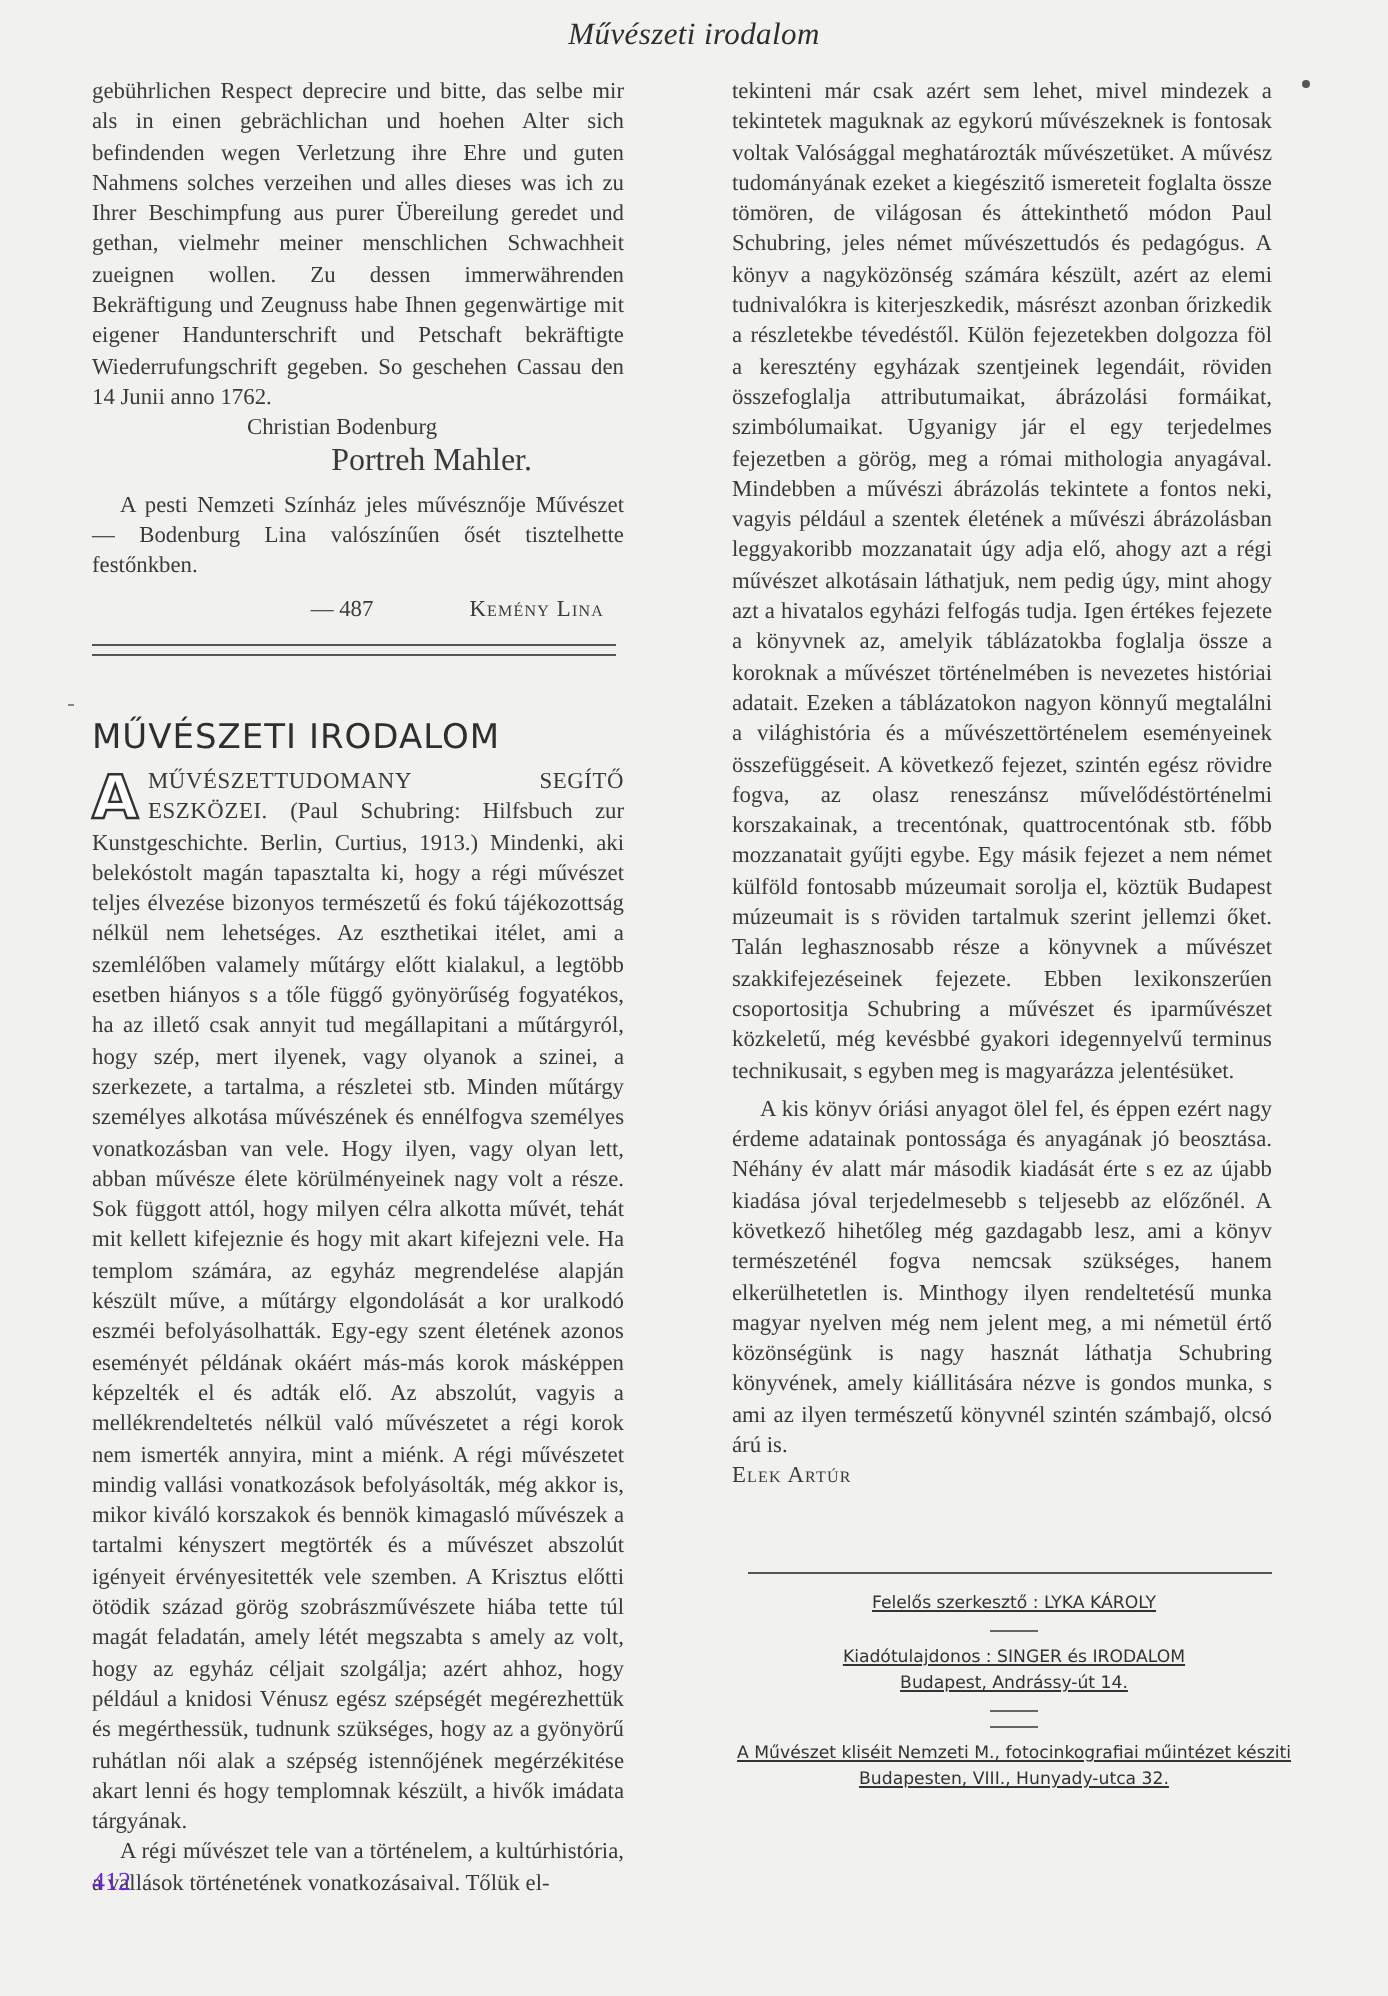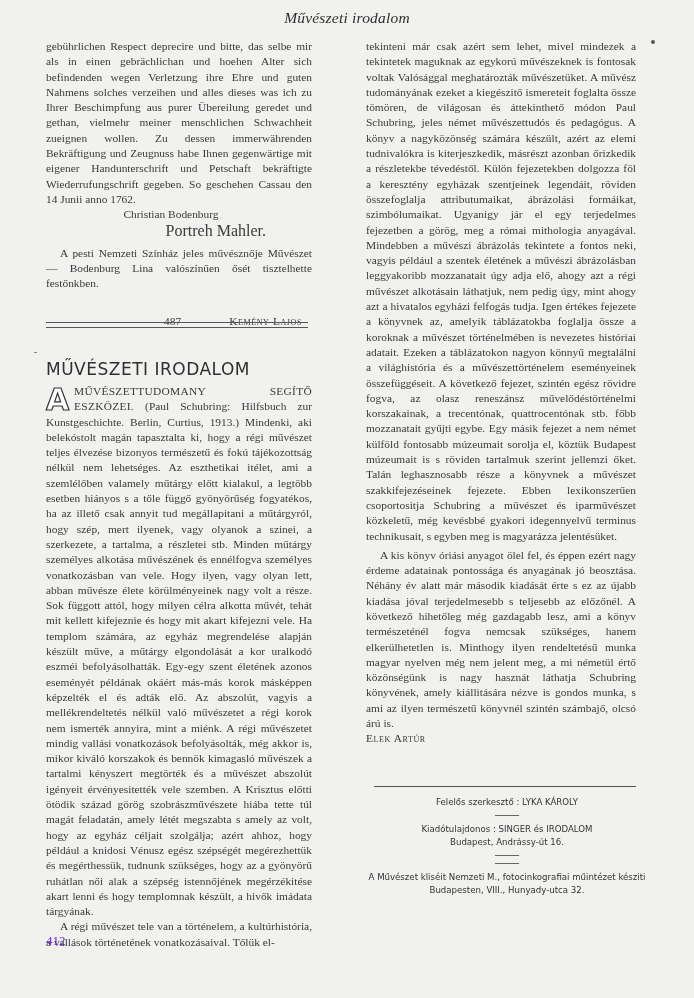--- a/index.html
+++ b/index.html
@@ -16,60 +16,60 @@
       color: #2e2e2e; letter-spacing: 0.2px;
     }
     .col { position: absolute; font-size: 11.4px; line-height: 15.3px; text-align: justify; }
     .col p { margin: 0; }
     .left { left: 46px; top: 39px; width: 266px; }
     .right { left: 366px; top: 39px; width: 270px; }
     .indent { text-indent: 14px; }
     .sig1 { text-align: center; padding-right: 16px; }
     .sig2 { text-align: right; padding-right: 46px; font-size: 16px; }
     .gap { height: 8px; }
-    .byline { display: flex; justify-content: flex-end; gap: 48px; margin-top: 22px; padding-right: 10px; }
+    .byline { display: flex; justify-content: flex-end; gap: 48px; margin-top: 6px; padding-right: 10px; }
     .smallcaps { font-variant: small-caps; letter-spacing: 0.6px; }
     .double-rule { position: absolute; left: 46px; top: 322px; width: 262px; }
     .double-rule div { height: 1px; background: #555; margin-bottom: 4px; }
     .section-title {
       position: absolute; left: 46px; top: 345px;
       font-family: "DejaVu Sans", sans-serif; font-size: 17px; letter-spacing: 0.5px;
       color: #2f2f2f; font-weight: normal;
     }
     .section-bullet { position: absolute; left: 34px; top: 352px; width: 3px; height: 1px; background: #888; }
     .left-article { left: 46px; top: 384px; width: 266px; }
     .dropcap {
       float: left; font-family: "DejaVu Sans", sans-serif; font-size: 30px; line-height: 28px;
       width: 24px; height: 28px; margin: 2px 4px 0 0; color: #fff;
       -webkit-text-stroke: 1.2px #333; font-weight: bold;
     }
     .lead-caps { letter-spacing: 0.3px; }
     .page-number { position: absolute; left: 46px; top: 933px; font-size: 13px; color: #6d28d9; }
     .right-sig { padding-right: 18px; margin-top: 10px; }
     .colophon-rule { position: absolute; left: 374px; top: 786px; width: 262px; height: 1px; background: #555; }
-    .colophon { position: absolute; left: 362px; top: 796px; width: 290px; text-align: center; font-family: "DejaVu Sans", sans-serif; font-size: 8.6px; line-height: 13px; color: #333; }
+    .colophon { position: absolute; left: 362px; top: 796px; width: 290px; text-align: center; font-family: "DejaVu Sans", sans-serif; font-size: 8.6px; line-height: 13px; color: #333; text-decoration: underline; }
     .colophon .short { width: 24px; height: 1px; background: #666; margin: 6px auto 7px auto; }
     .colophon p { margin: 0; }
     .dot-mark { position: absolute; left: 651px; top: 40px; width: 4px; height: 4px; border-radius: 50%; background: #555; }
   </style>
 </head>
 <body>
 
 <div class="running-head">Művészeti irodalom</div>
 <div class="dot-mark"></div>
 
 <div class="col left">
   <p>gebührlichen Respect deprecire und bitte, das selbe mir als in einen gebrächlichan und hoehen Alter sich befindenden wegen Verletzung ihre Ehre und guten Nahmens solches verzeihen und alles dieses was ich zu Ihrer Beschimpfung aus purer Übereilung geredet und gethan, vielmehr meiner menschlichen Schwachheit zueignen wollen. Zu dessen immerwährenden Bekräftigung und Zeugnuss habe Ihnen gegenwärtige mit eigener Handunterschrift und Petschaft bekräftigte Wiederrufungschrift gegeben. So geschehen Cassau den 14 Junii anno 1762.</p>
   <p class="sig1">Christian Bodenburg</p>
   <p class="sig2">Portreh Mahler.</p>
   <div class="gap"></div>
   <p class="indent">A pesti Nemzeti Színház jeles művésznője Művészet — Bodenburg Lina valószínűen ősét tisztelhette festőnkben.</p>
   <div class="byline">
     <span>— 487</span>
-    <span class="smallcaps">Kemény Lajos</span>
+    <span class="smallcaps">Kemény Lina</span>
   </div>
 </div>
 
 <div class="double-rule">
   <div></div>
     <div></div>
 </div>
 
 <div class="section-bullet"></div>
 <h2 class="section-title">MŰVÉSZETI IRODALOM</h2>
@@ -89,18 +89,18 @@
   <p>tekinteni már csak azért sem lehet, mivel mindezek a tekintetek maguknak az egykorú művészeknek is fontosak voltak Valósággal meghatározták művészetüket. A művész tudományának ezeket a kiegészitő ismereteit foglalta össze tömören, de világosan és áttekinthető módon Paul Schubring, jeles német művészettudós és pedagógus. A könyv a nagyközönség számára készült, azért az elemi tudnivalókra is kiterjeszkedik, másrészt azonban őrizkedik a részletekbe tévedéstől. Külön fejezetekben dolgozza föl a keresztény egyházak szentjeinek legendáit, röviden összefoglalja attributumaikat, ábrázolási formáikat, szimbólumaikat. Ugyanigy jár el egy terjedelmes fejezetben a görög, meg a római mithologia anyagával. Mindebben a művészi ábrázolás tekintete a fontos neki, vagyis például a szentek életének a művészi ábrázolásban leggyakoribb mozzanatait úgy adja elő, ahogy azt a régi művészet alkotásain láthatjuk, nem pedig úgy, mint ahogy azt a hivatalos egyházi felfogás tudja. Igen értékes fejezete a könyvnek az, amelyik táblázatokba foglalja össze a koroknak a művészet történelmében is nevezetes históriai adatait. Ezeken a táblázatokon nagyon könnyű megtalálni a világhistória és a művészettörténelem eseményeinek összefüggéseit. A következő fejezet, szintén egész rövidre fogva, az olasz reneszánsz művelődéstörténelmi korszakainak, a trecentónak, quattrocentónak stb. főbb mozzanatait gyűjti egybe. Egy másik fejezet a nem német külföld fontosabb múzeumait sorolja el, köztük Budapest múzeumait is s röviden tartalmuk szerint jellemzi őket. Talán leghasznosabb része a könyvnek a művészet szakkifejezéseinek fejezete. Ebben lexikonszerűen csoportositja Schubring a művészet és iparművészet közkeletű, még kevésbbé gyakori idegennyelvű terminus technikusait, s egyben meg is magyarázza jelentésüket.</p>
   <p class="indent" style="margin-top:4px">A kis könyv óriási anyagot ölel fel, és éppen ezért nagy érdeme adatainak pontossága és anyagának jó beosztása. Néhány év alatt már második kiadását érte s ez az újabb kiadása jóval terjedelmesebb s teljesebb az előzőnél. A következő hihetőleg még gazdagabb lesz, ami a könyv természeténél fogva nemcsak szükséges, hanem elkerülhetetlen is. Minthogy ilyen rendeltetésű munka magyar nyelven még nem jelent meg, a mi németül értő közönségünk is nagy hasznát láthatja Schubring könyvének, amely kiállitására nézve is gondos munka, s ami az ilyen természetű könyvnél szintén számbajő, olcsó árú is.</p>
   <p class="right-sig smallcaps">Elek Artúr</p>
 </div>
 
 <div class="colophon-rule"></div>
 <div class="colophon">
   <p>Felelős szerkesztő : LYKA KÁROLY</p>
   <div class="short"></div>
   <p>Kiadótulajdonos : SINGER és IRODALOM</p>
-  <p>Budapest, Andrássy-út 16.</p>
+  <p>Budapest, Andrássy-út 14.</p>
   <div class="short"></div>
   <div class="short"></div>
   <p>A Művészet kliséit Nemzeti M., fotocinkografiai műintézet késziti</p>
   <p>Budapesten, VIII., Hunyady-utca 32.</p>
 </div>
 
 </body></html>

